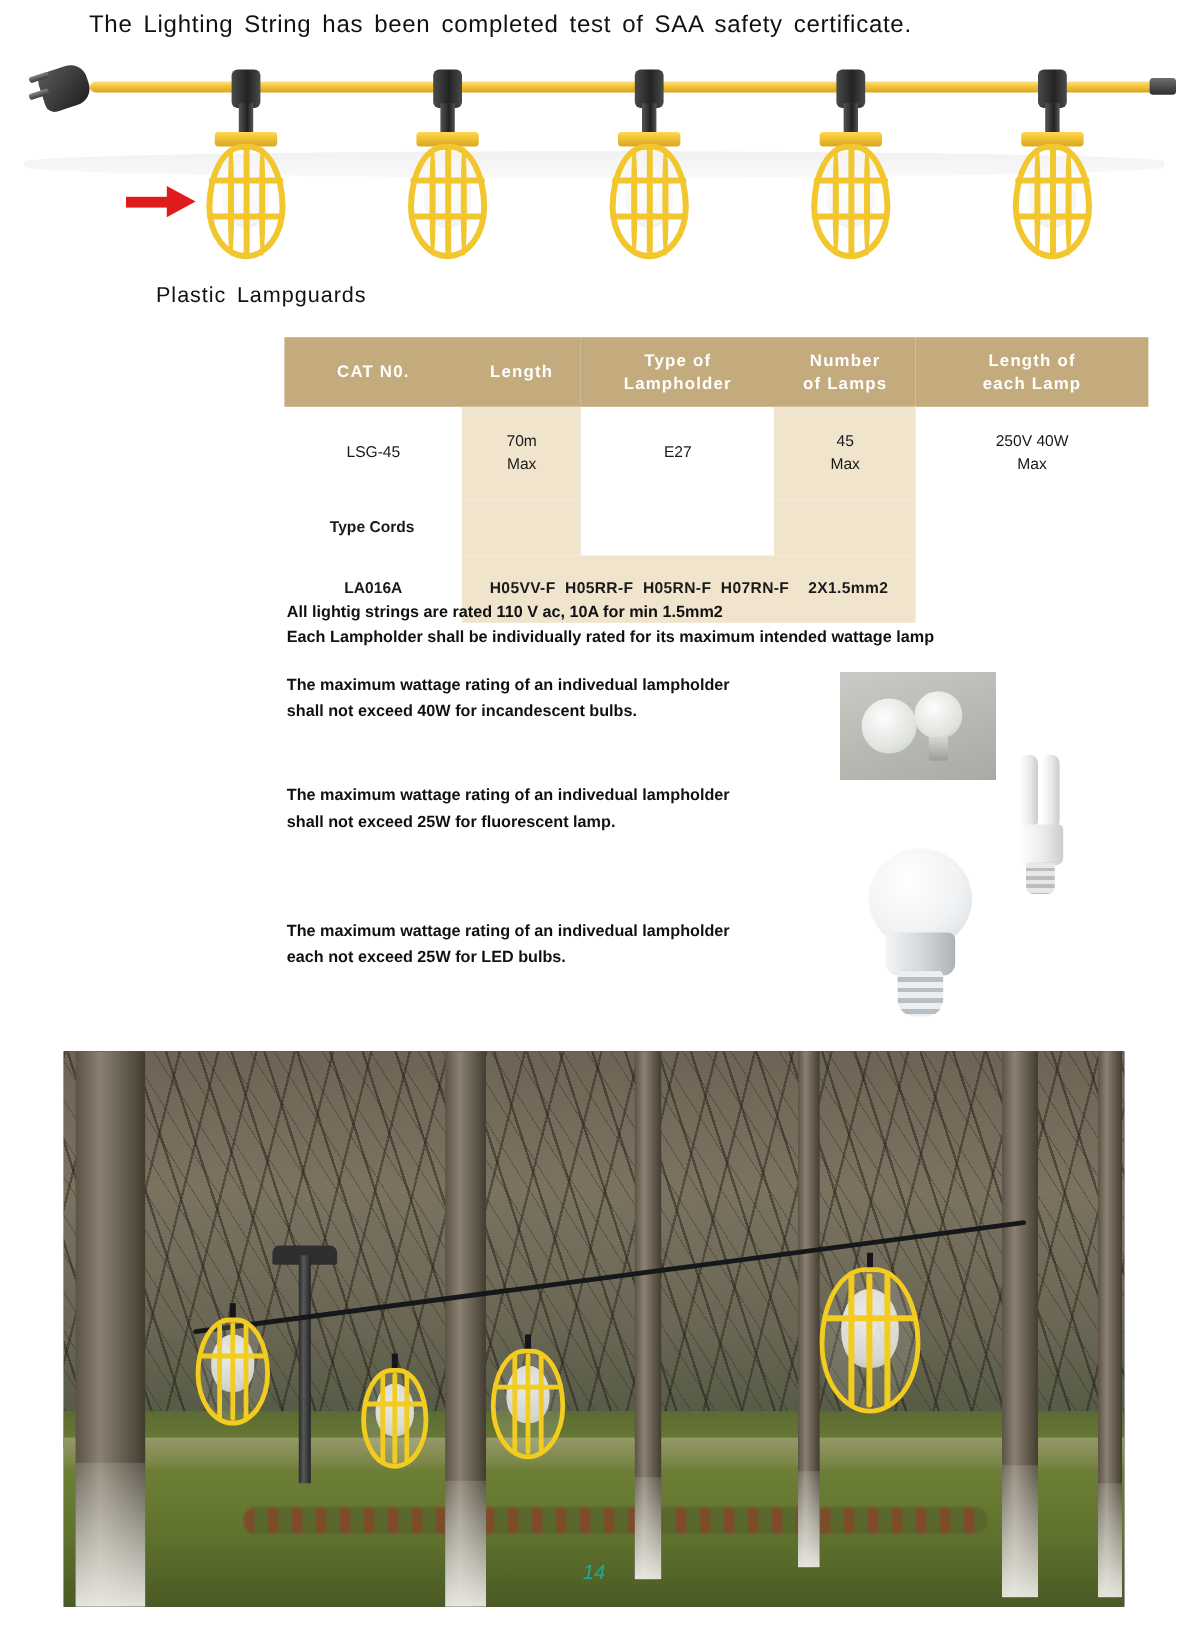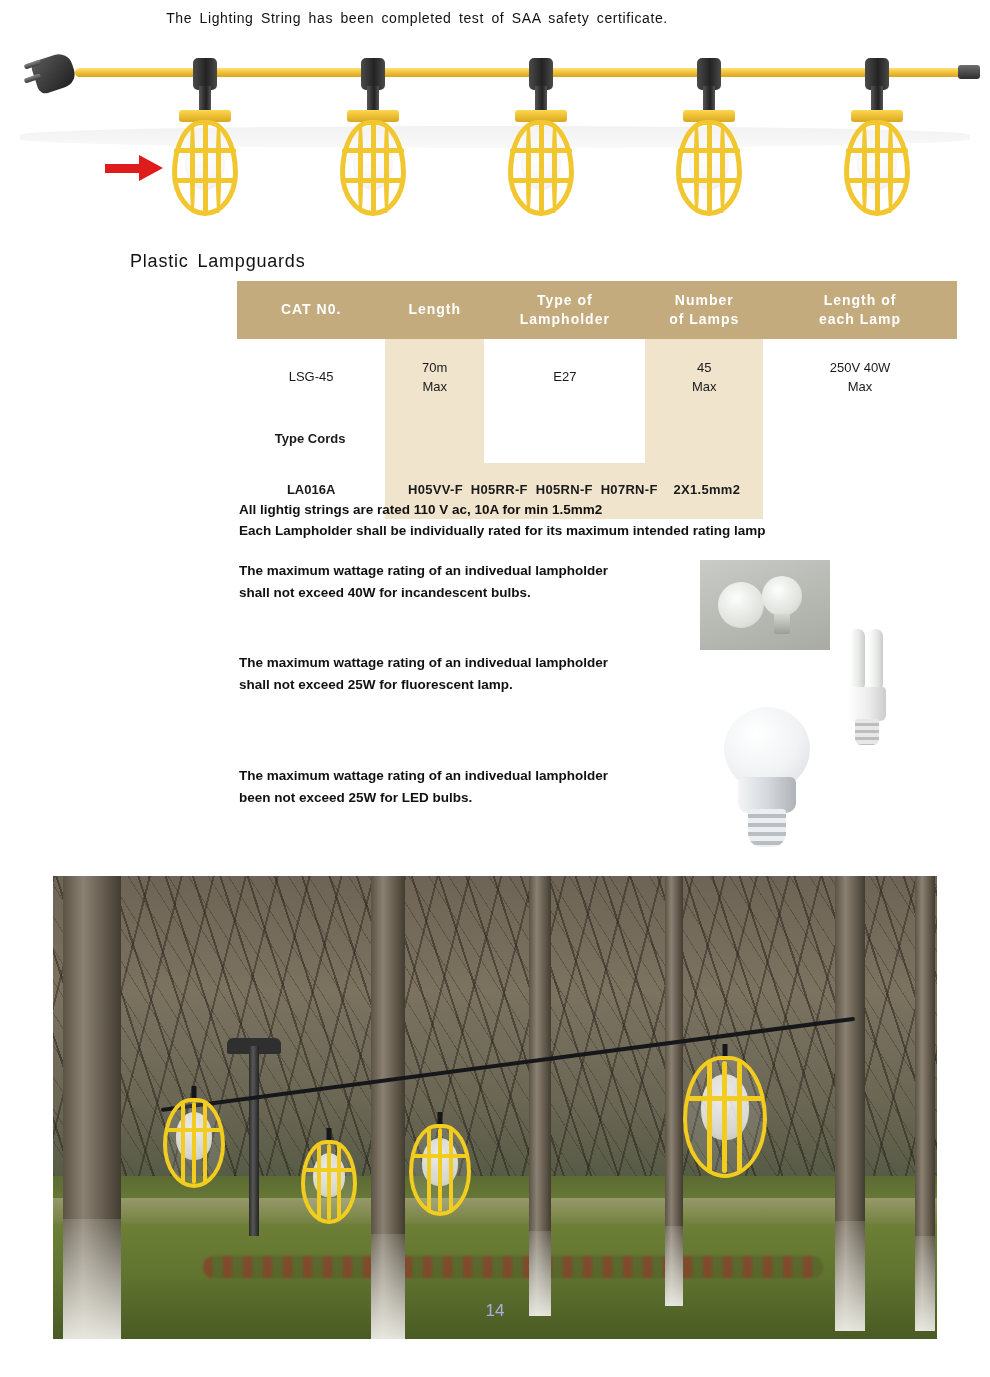--- a/index.html
+++ b/index.html
@@ -16,21 +16,21 @@
     overflow: hidden;
   }
 
   
   .header-line {
     position: absolute;
     top: 10px;
     left: 0;
     width: 834px;
     text-align: center;
-    font-size: 14px;
+    font-size: 20px;
     letter-spacing: 0.6px;
     color: #111;
     word-spacing: 3px;
   }
 
   
   .hero {
     position: absolute;
     top: 38px;
     left: 0;
@@ -164,21 +164,21 @@
   .red-arrow .head {
     position: absolute; left: 34px; top: 0;
     width: 0; height: 0;
     border-top: 13px solid transparent;
     border-bottom: 13px solid transparent;
     border-left: 24px solid #e01b1b;
   }
 
   .caption-lampguards {
     position: absolute;
-    top: 251px; left: 130px;
+    top: 236px; left: 130px;
     font-size: 18px;
     letter-spacing: .8px;
     color: #111;
     word-spacing: 3px;
   }
 
   
   .spec-table {
     position: absolute;
     top: 281px;
@@ -407,22 +407,23 @@
     left: 174px; top: 162px;
     width: 54px; height: 16px;
     background: #2f2f2f;
     border-radius: 6px 6px 2px 2px;
   }
   .page-number {
     position: absolute;
     left: 0; bottom: 18px;
     width: 884px;
     text-align: center;
-    color: #c4b5fd;
+    color: #14b8a6;
     font-size: 17px;
+    font-style: italic;
     opacity: .85;
   }
 </style>
 </head>
 <body>
 
 <div class="header-line">The Lighting String  has been completed  test of  SAA safety  certificate.</div>
 
 <div class="hero">
   <div class="hero-shadow"></div>
@@ -563,34 +564,34 @@
         <span>H05VV-F  H05RR-F  H05RN-F  H07RN-F</span>
         &nbsp;<span>2X1.5mm2</span>
       </td>
       <td></td>
     </tr>
   </tbody>
 </table>
 
 <div class="notes">
   <div>All lightig strings are rated 110 V ac, 10A  for  min 1.5mm2</div>
-  <div>Each Lampholder shall be individually rated for its maximum intended rating lamp</div>
+  <div>Each Lampholder shall be individually rated for its maximum intended wattage lamp</div>
 </div>
 
 <div class="para p1">
   <div>The maximum wattage rating of an indivedual lampholder</div>
   <div>shall not exceed 40W for incandescent bulbs.</div>
 </div>
 <div class="para p2">
   <div>The maximum wattage rating of an indivedual lampholder</div>
   <div>shall not exceed 25W for fluorescent lamp.</div>
 </div>
 <div class="para p3">
   <div>The maximum wattage rating of an indivedual lampholder</div>
-  <div>been not exceed 25W for LED  bulbs.</div>
+  <div>each not exceed 25W for LED  bulbs.</div>
 </div>
 
 <div class="photo-incand">
   <div class="b b1"></div>
   <div class="b b2"></div>
   <div class="cap"></div>
 </div>
 
 <div class="photo-cfl">
   <div class="tube t1"></div>

